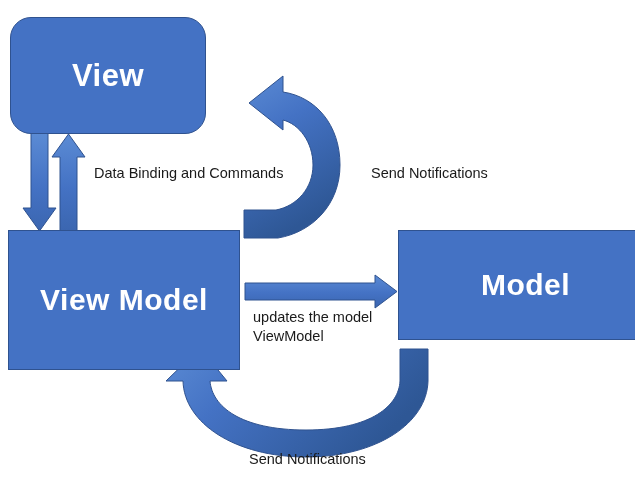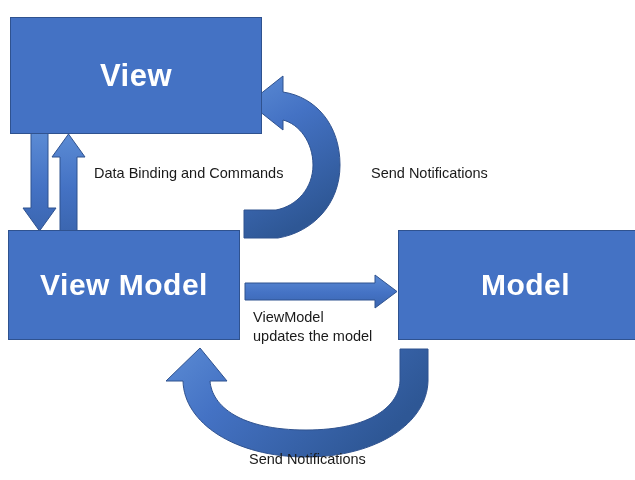--- a/index.html
+++ b/index.html
@@ -33,29 +33,30 @@
   .node-label {
     color: #ffffff;
     font-weight: bold;
     font-family: "Liberation Sans", sans-serif;
     letter-spacing: 0.5px;
     white-space: nowrap;
   }
   #node-view {
     left: 10px;
     top: 17px;
-    width: 252px;
+    width: 196px;
     height: 117px;
+    border-radius: 21px;
   }
   #node-view .node-label { font-size: 31px; }
   #node-viewmodel {
     left: 8px;
     top: 230px;
     width: 232px;
-    height: 110px;
+    height: 140px;
     text-align: center;
   }
   #node-viewmodel .node-label { font-size: 30px; }
   #node-model {
     left: 398px;
     top: 230px;
     width: 240px;
     height: 110px;
     padding-left: 15px;
   }
@@ -164,19 +165,19 @@
 
   <div class="node-box" id="node-model">
     <span class="node-label" data-bind="diagram.nodes.2.label">Model</span>
   </div>
 
   <div class="edge-label" id="label-data-binding" data-bind="diagram.edges.0.label">Data Binding and Commands</div>
 
   <div class="edge-label" id="label-send-notifications-top" data-bind="diagram.edges.1.label">Send Notifications</div>
 
   <div class="edge-label" id="label-viewmodel-updates">
+    <div data-bind="diagram.edges.2.label_line_2">updates the model</div>
     <div data-bind="diagram.edges.2.label_line_1">ViewModel</div>
-    <div data-bind="diagram.edges.2.label_line_2">updates the model</div>
   </div>
 
   <div class="edge-label" id="label-send-notifications-bottom" data-bind="diagram.edges.3.label">Send Notifications</div>
 
 </div>
 
 </body></html>

